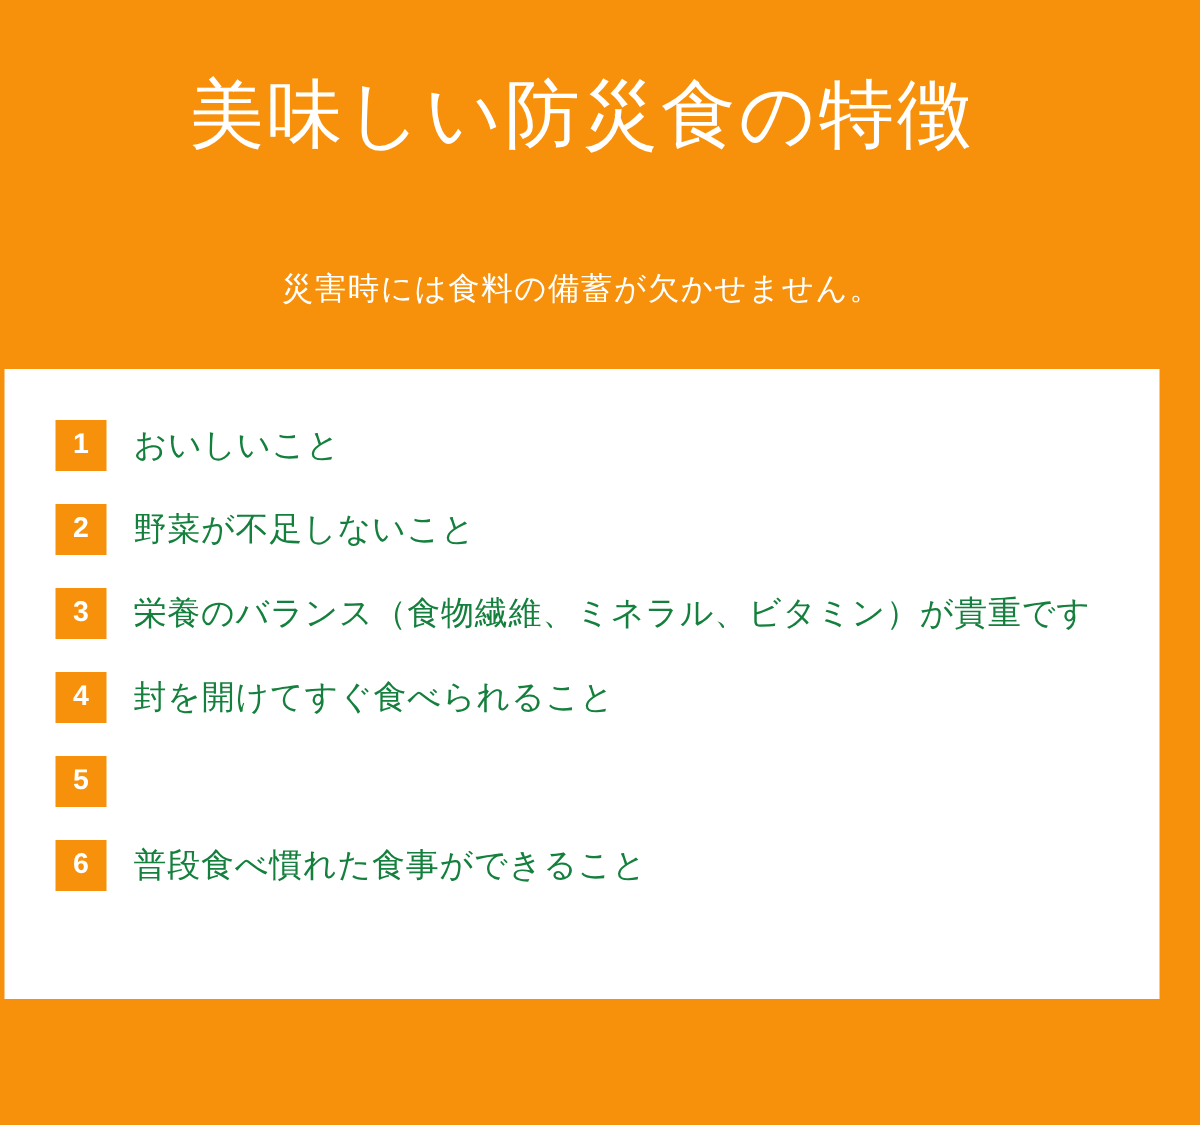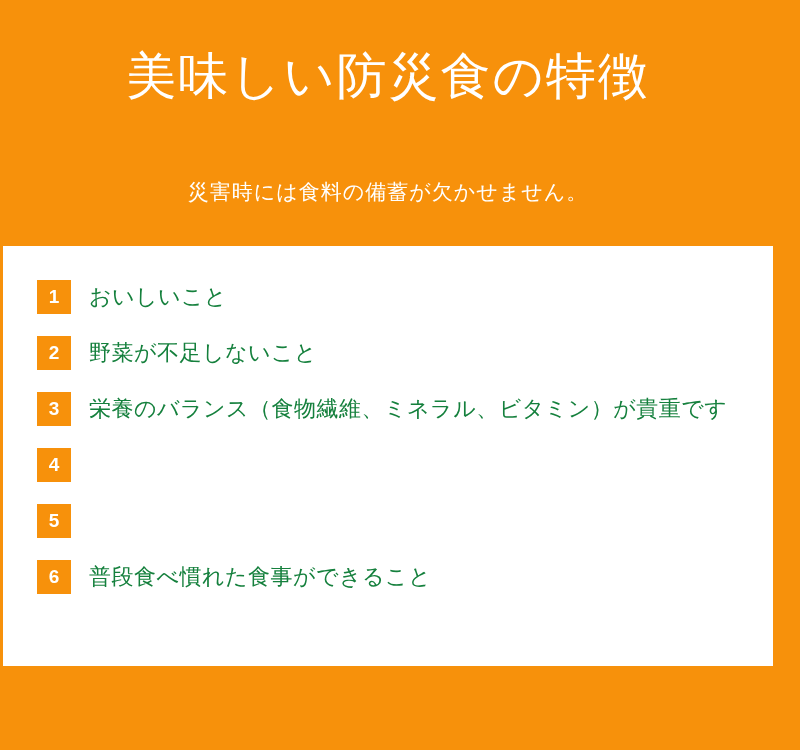--- a/index.html
+++ b/index.html
@@ -108,20 +108,21 @@
       <span class="txt">野菜が不足しないこと</span>
     </div>
 
     <div class="item">
       <span class="num">3</span>
       <span class="txt">栄養のバランス（食物繊維、ミネラル、ビタミン）が貴重です</span>
     </div>
 
     <div class="item">
       <span class="num">4</span>
+      <span class="txt">封を開けてすぐ食べられること</span>
     </div>
 
     <div class="item">
       <span class="num">5</span>
     </div>
 
     <div class="item">
       <span class="num">6</span>
       <span class="txt">普段食べ慣れた食事ができること</span>
     </div>

